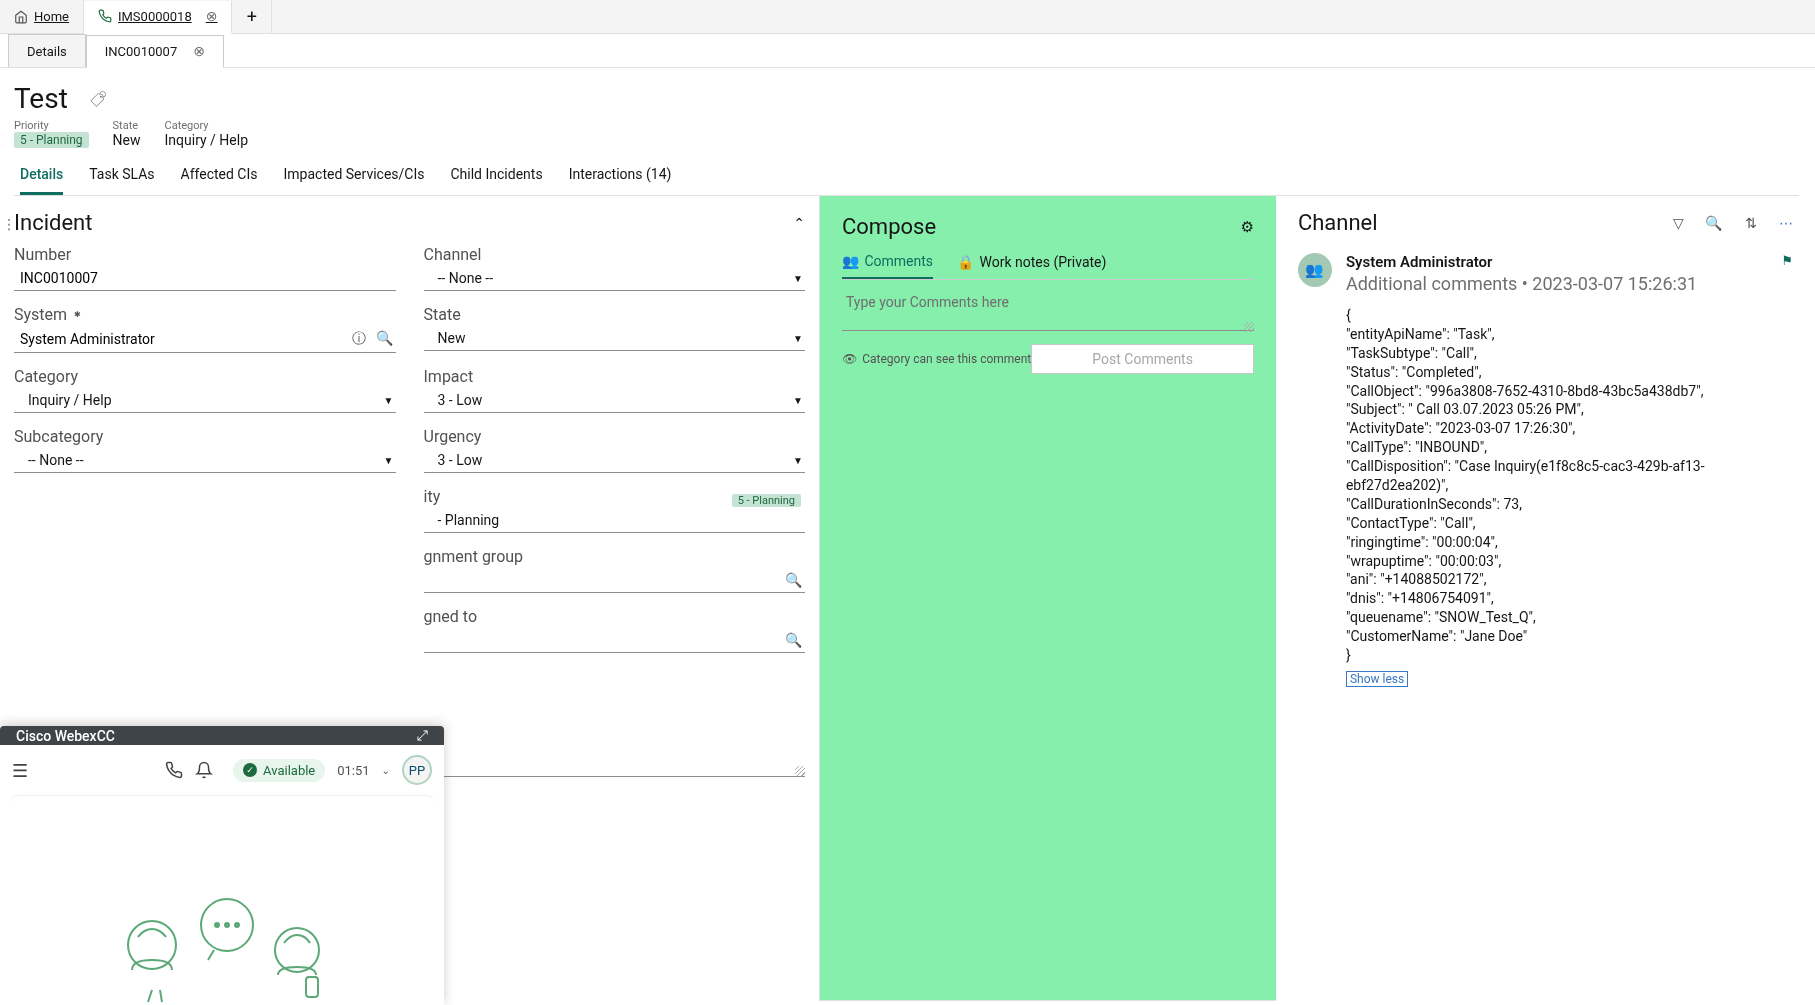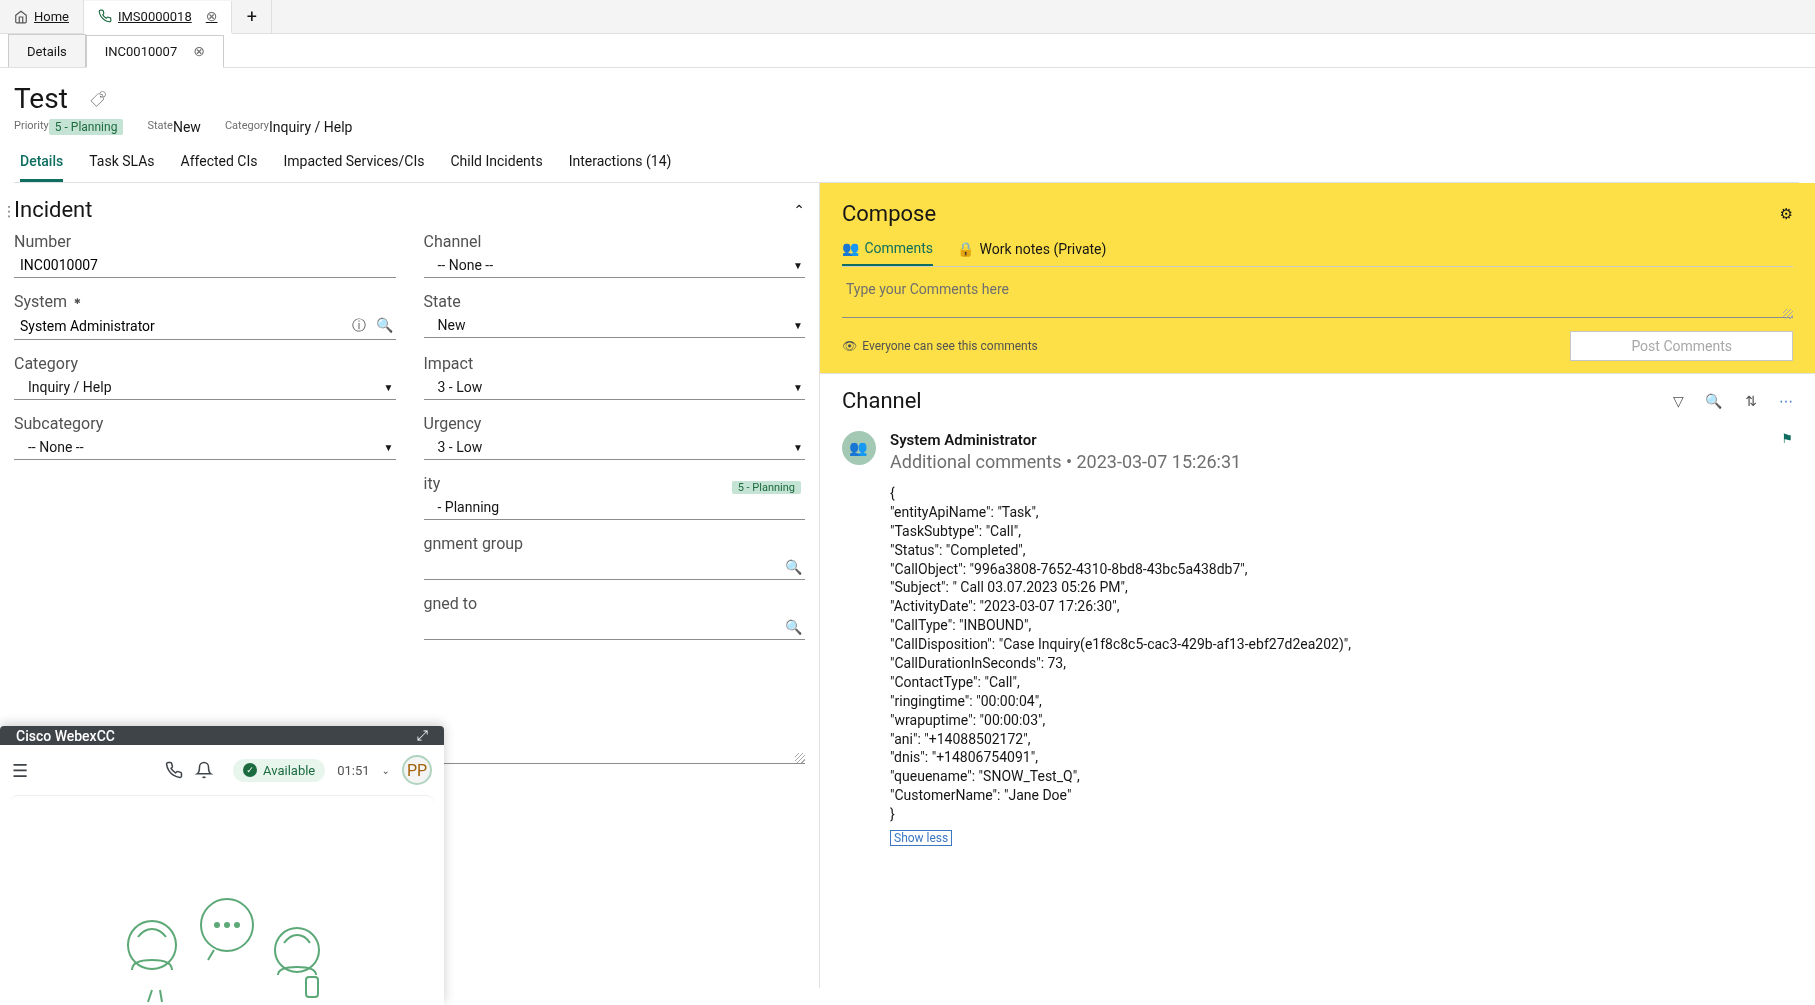--- a/index.html
+++ b/index.html
@@ -18,34 +18,34 @@
     .sec-tab.first { border: 1px solid #ccc; border-bottom: none; background: #f4f4f4; }
     .sec-tab.active { border: 1px solid #ccc; border-bottom: 1px solid #fff; background: #fff; margin-bottom: -1px; }
     .sec-tab .close-x { color: #6f6f6f; font-size: 14px; margin-left: 8px; }
     
     
     .header { padding: 14px 16px 0 14px; }
     .header-row { display: flex; align-items: center; gap: 20px; }
     .page-title { font-size: 28px; font-weight: 400; }
     .tag-icon { color: #6f6f6f; transform: rotate(90deg); display: inline-block; font-size: 15px; }
     .meta-row { display: flex; gap: 24px; margin-top: 4px; font-size: 12px; }
-    .meta-item { display: flex; flex-direction: row; }
+    .meta-item { display: flex; flex-direction: column; }
     .meta-label { color: #6f6f6f; font-size: 11px; }
     .meta-val { font-size: 14px; }
     .priority-badge { background: #c5e3d4; color: #1c6b3f; padding: 1px 6px; border-radius: 2px; font-size: 12px; display: inline-block; }
     
     
     .content-tabs { display: flex; gap: 26px; margin-top: 18px; border-bottom: 1px solid #e0e0e0; padding-left: 6px; }
     .content-tab { padding: 0 0 10px 0; font-size: 14px; cursor: pointer; }
     .content-tab.active { color: #0f6e5f; border-bottom: 3px solid #0f6e5f; font-weight: 500; }
     
     
     .main-split { display: flex; height: calc(100vh - 200px); }
     .left-pane { width: 820px; border-right: 1px solid #e0e0e0; padding: 0 14px; overflow-y: auto; position: relative; }
-    .right-pane { flex: 1; background: #fde047; display: flex; flex-direction: column; }
+    .right-pane { flex: 1; background: #86efac; display: flex; flex-direction: row; }
     
     .section-header { display: flex; align-items: center; justify-content: space-between; padding: 14px 0 10px 0; }
     .section-title { font-size: 22px; font-weight: 400; }
     .drag-handle { position: absolute; left: 2px; top: 20px; color: #6f6f6f; font-size: 14px; cursor: move; }
     .chevron-up { font-size: 14px; cursor: pointer; }
     
     
     .form-grid { display: grid; grid-template-columns: 1fr 1fr; gap: 10px 28px; }
     .form-field { display: flex; flex-direction: column; margin-bottom: 4px; }
     .field-label { font-size: 16px; color: #525252; margin-bottom: 2px; display: flex; align-items: center; gap: 4px; }
@@ -94,21 +94,21 @@
     .webex-title { font-size: 14px; font-weight: 500; }
     .webex-expand { font-size: 14px; cursor: pointer; }
     .webex-toolbar { display: flex; align-items: center; justify-content: space-between; padding: 10px 12px; }
     .webex-tb-left { display: flex; align-items: center; gap: 22px; }
     .menu-icon, .phone-icon, .bell-icon { font-size: 18px; color: #3f4449; cursor: pointer; }
     .webex-tb-right { display: flex; align-items: center; gap: 12px; }
     .status-pill { display: flex; align-items: center; gap: 6px; background: #e8f5ed; color: #1c6b3f; border-radius: 16px; padding: 4px 10px; font-size: 13px; }
     .status-dot { width: 14px; height: 14px; background: #1c6b3f; border-radius: 50%; display: flex; align-items: center; justify-content: center; color: #fff; font-size: 9px; }
     .timer { font-size: 13px; color: #525252; }
     .dropdown-small { font-size: 10px; color: #525252; }
-    .user-avatar { width: 30px; height: 30px; border-radius: 50%; border: 2px solid #b0d4c0; display: flex; align-items: center; justify-content: center; font-size: 16px; color: #a16207; background: #f4f4f4; }
+    .user-avatar { width: 30px; height: 30px; border-radius: 50%; border: 2px solid #b0d4c0; display: flex; align-items: center; justify-content: center; font-size: 13px; color: #0c4a6e; background: #f4f4f4; }
     .webex-body { height: 210px; display: flex; align-items: flex-end; justify-content: center; padding: 10px 20px 0 20px; overflow: hidden; border-top: 1px solid #eee; margin: 0 10px; border-radius: 8px 8px 0 0; }
     
     .home-icon-svg, .phone-icon-svg { width: 14px; height: 14px; }
     .icon-sm { width: 14px; height: 14px; vertical-align: middle; }
   </style>
 </head>
 <body>
 
 <div class="top-tabs">
   <div class="top-tab">
@@ -300,21 +300,21 @@
           <span>🔒</span>
           <span>Work notes (Private)</span>
         </div>
       </div>
       <div class="resize-corner">
         <textarea class="compose-textarea" placeholder="Type your Comments here" style=""></textarea>
       </div>
       <div class="compose-footer">
         <div class="visibility-note">
           <span>👁</span>
-          <span>Everyone can see this comments</span>
+          <span>Category can see this comment</span>
         </div>
         <button class="post-btn">Post Comments</button>
       </div>
     </div>
 
     <div class="activity-section">
       <div class="activity-header">
         <div class="activity-title">Channel</div>
         <div class="activity-icons">
           <span>▽</span>

